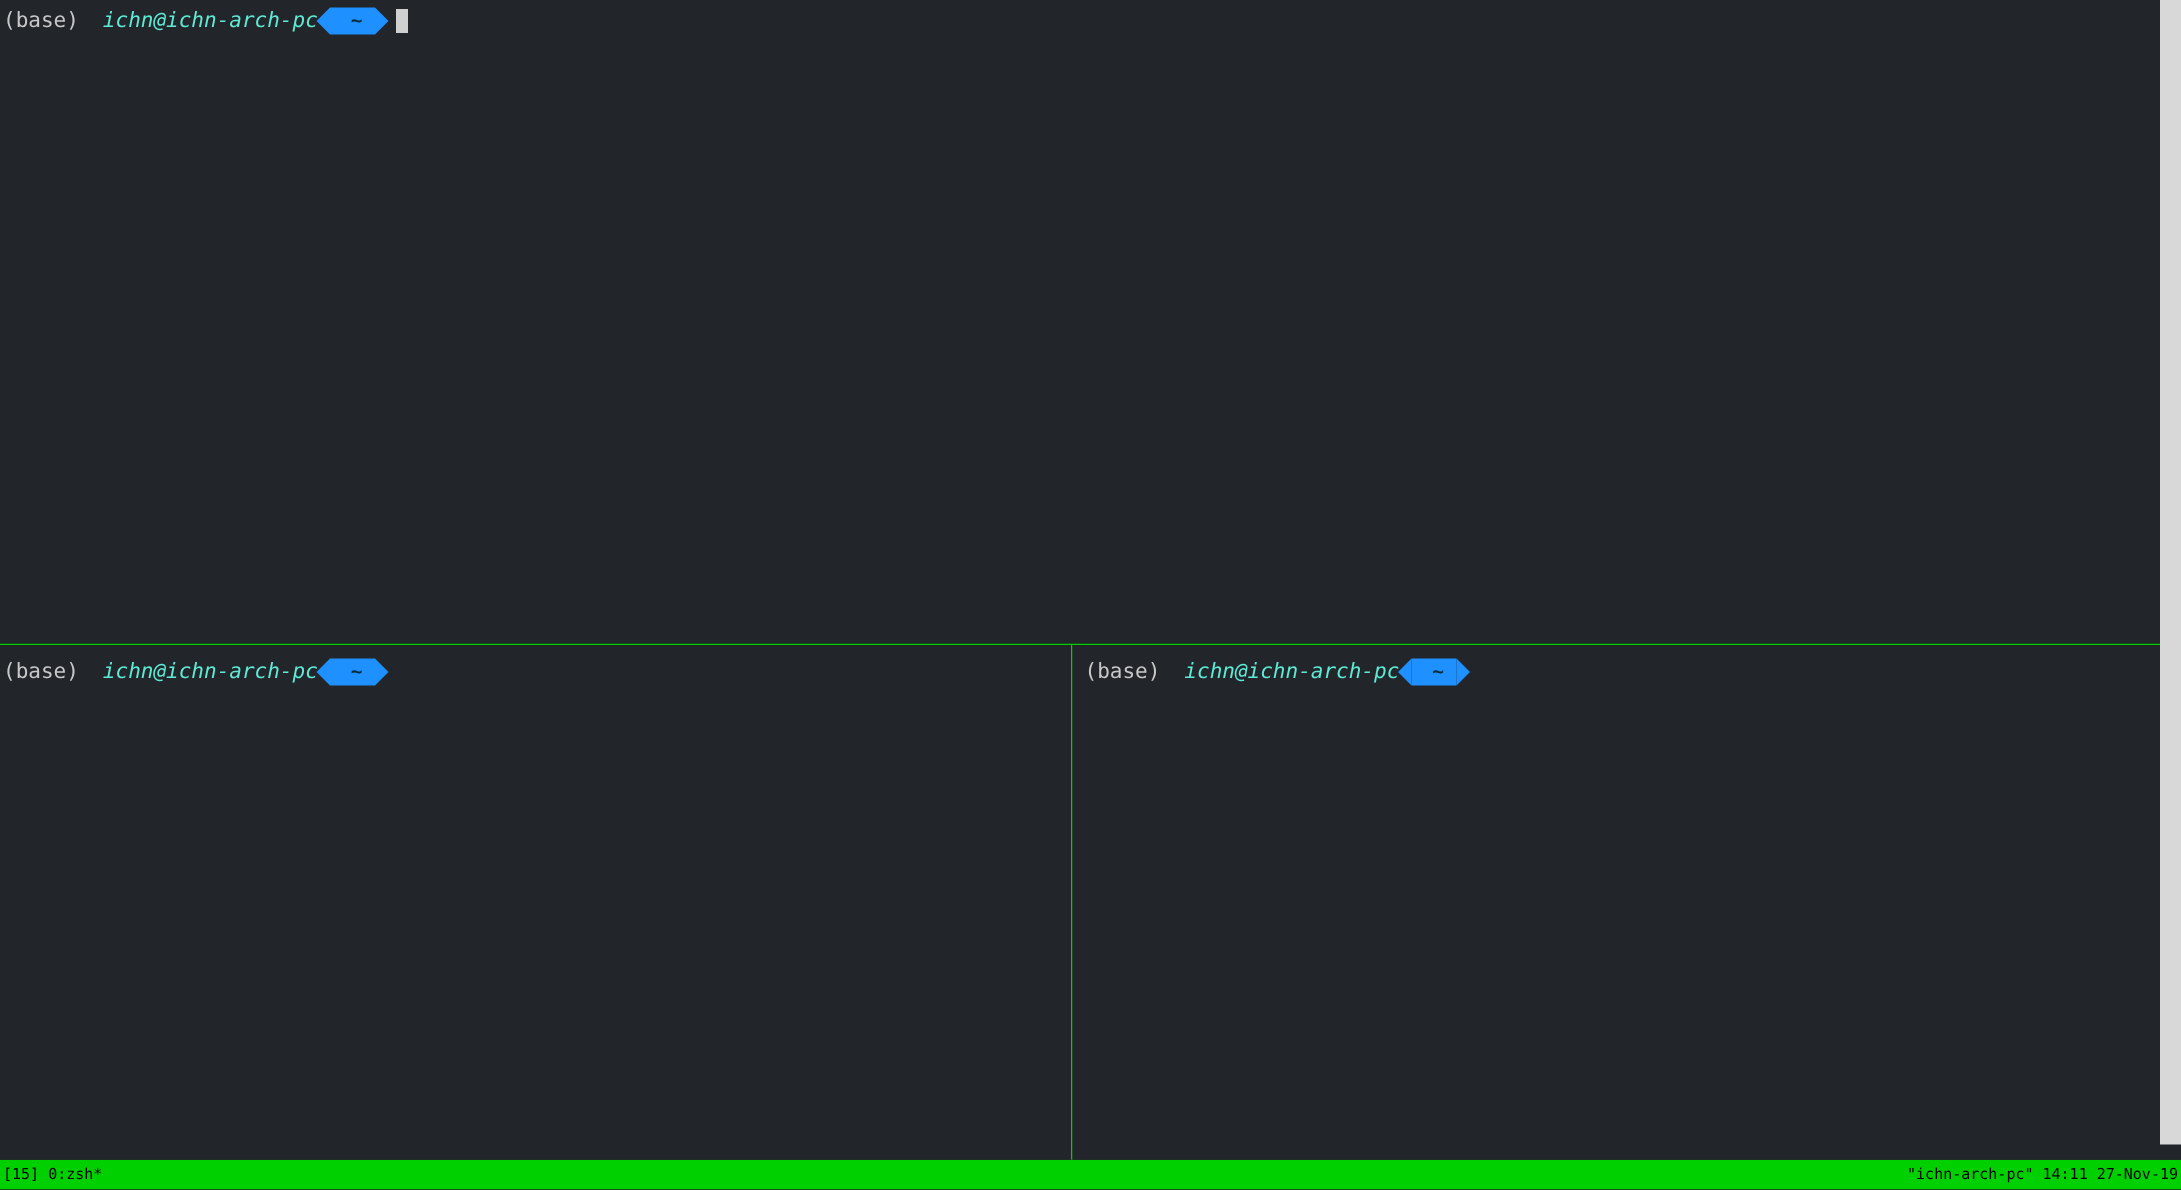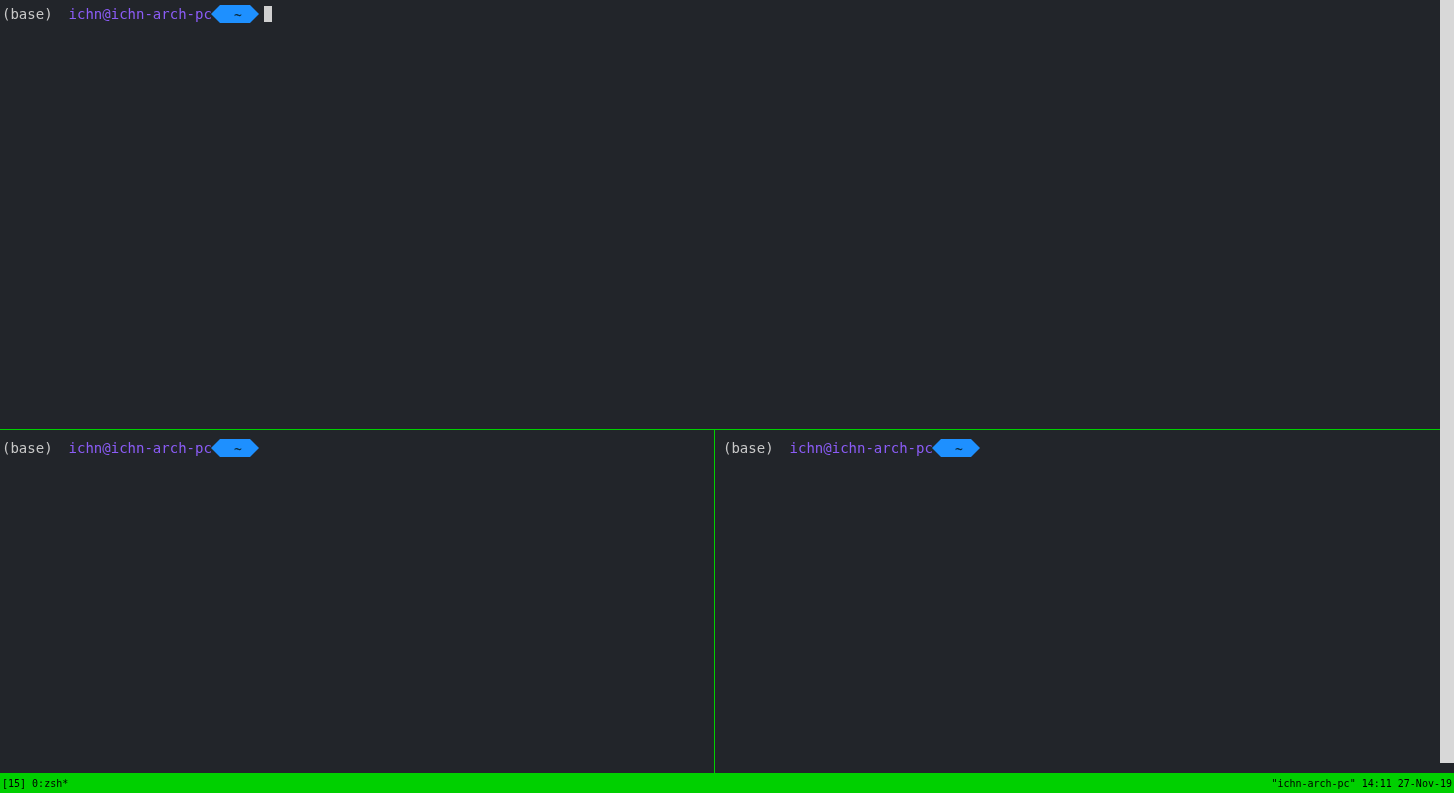--- a/index.html
+++ b/index.html
@@ -69,22 +69,23 @@
       font-size: 14px;
       height: 22px;
       white-space: pre;
     }
     
     .prompt-env {
       color: #c8c8c8;
     }
     
     .prompt-user {
-      color: #8b5cf6;
+      color: #5eead4;
       margin-left: 16px;
+      font-style: italic;
     }
     
     .prompt-badge {
       position: relative;
       display: inline-flex;
       align-items: center;
       height: 18px;
       margin-left: 8px;
       background: #1e90ff;
       color: #0a2a3a;

